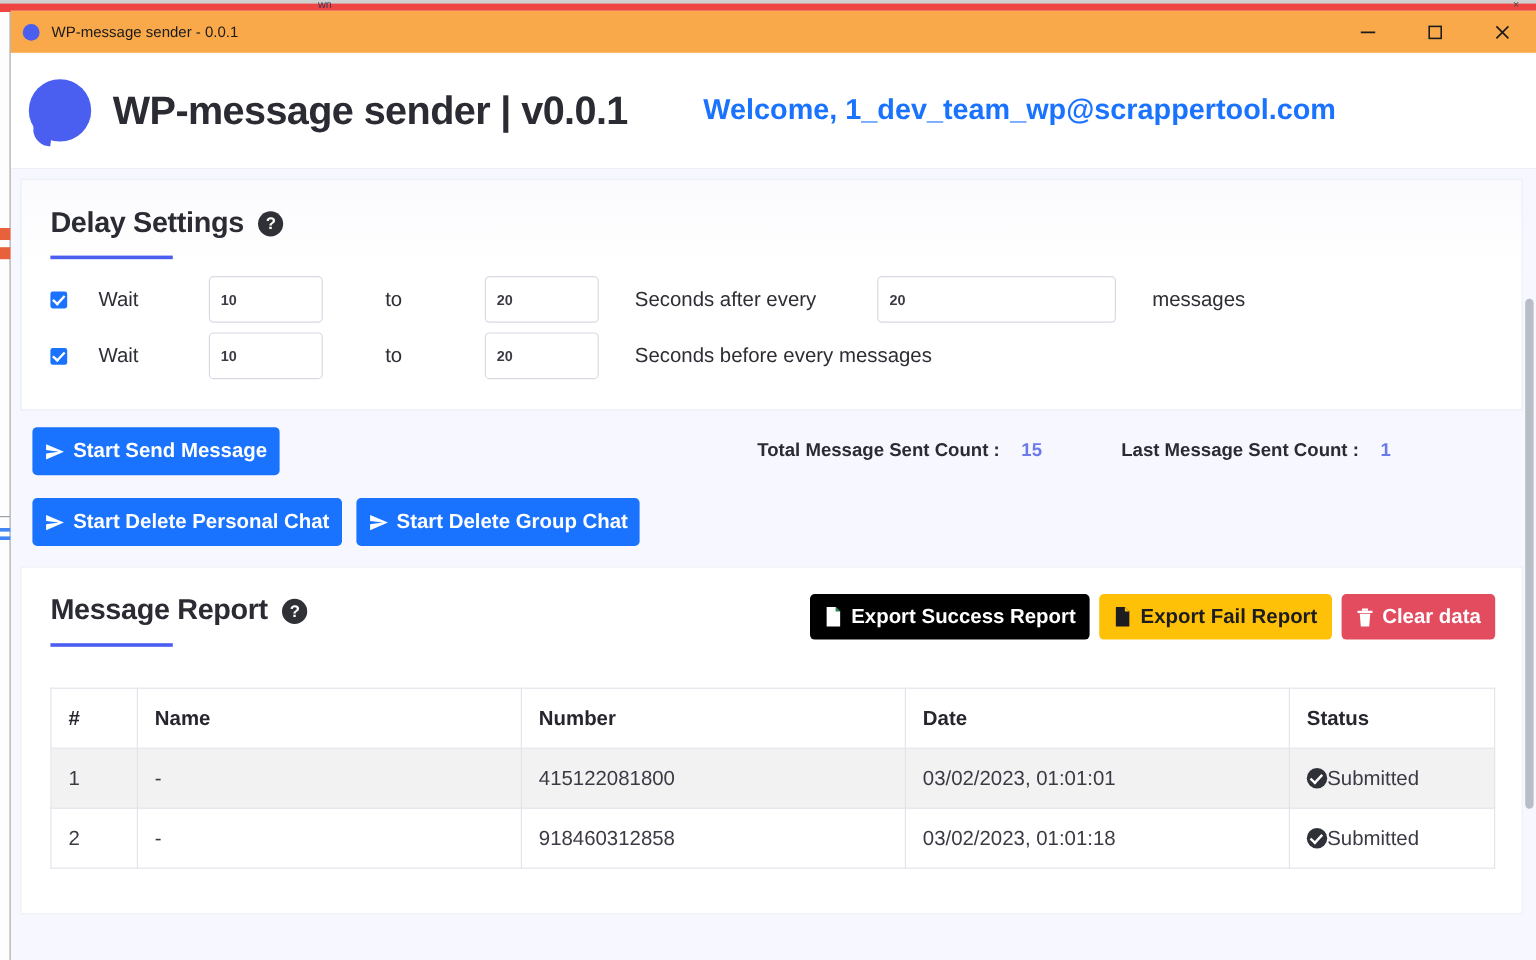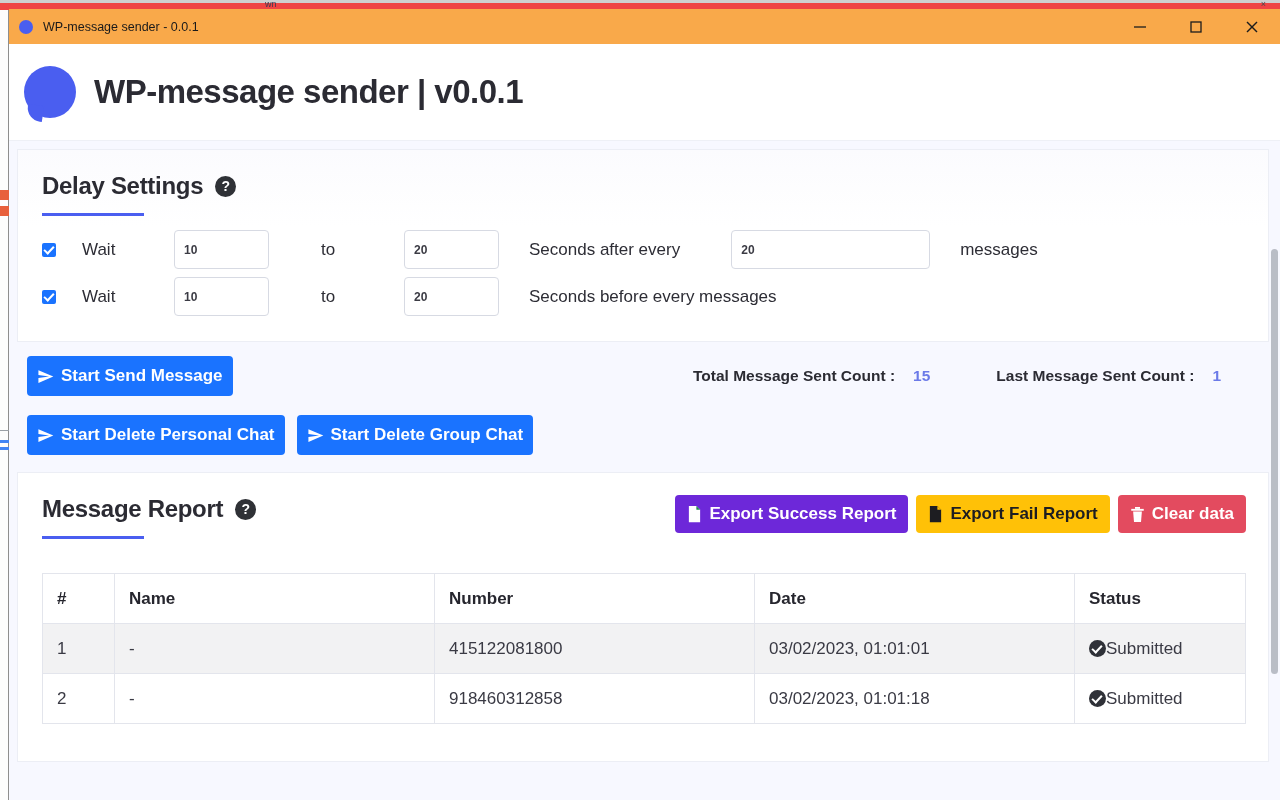--- a/index.html
+++ b/index.html
@@ -198,39 +198,39 @@
     height: 40px; padding: 0 10px;
     display: inline-flex; align-items: center; gap: 7px;
     cursor: pointer;
     white-space: nowrap;
   }
   .btn svg { flex: none; }
   #row-btn-1 { position: absolute; top: 9px; left: 10px; }
   #row-btn-2 { position: absolute; top: 68px; left: 10px; display: flex; gap: 12px; }
 
   #counters {
-    position: absolute; top: 20px; left: 676px;
+    position: absolute; top: 20px; left: 614px;
     display: flex; gap: 0; align-items: baseline;
     font-size: 15.5px; font-weight: 700; color: #2b2b33;
     white-space: nowrap;
   }
   #counters .cnt-val { color: #6b7ae8; font-weight: 700; margin-left: 18px; }
   #counters .cnt-2 { margin-left: 66px; }
 
   
   #report-card {
     height: 290px;
     padding: 22px 22px 0 24px;
     position: relative;
   }
   #export-buttons {
     position: absolute; top: 22px; right: 22px;
     display: flex; gap: 8px;
   }
-  .btn-green  { background: #6d28d9; }
+  .btn-green  { background: #000000; }
   .btn-yellow { background: #ffc107; color: #1d1d21; }
   .btn-red    { background: #e34b5f; }
   .btn-export { height: 38px; padding: 0 12px; font-size: 17px; }
 
   
   #report-table {
     position: absolute; top: 100px; left: 24px; right: 22px;
     border-collapse: collapse;
     width: calc(100% - 46px);
     background: #ffffff;
@@ -316,20 +316,21 @@
       </div>
     </div>
   </div>
 
   <div id="app-header">
     <div class="logo">
       <span class="bubble"></span>
         <span class="tail"></span>
     </div>
     <div class="app-title">WP-message sender | v0.0.1</div>
+    <div class="welcome">Welcome, 1_dev_team_wp@scrappertool.com</div>
   </div>
 
   <div id="page-body">
 
     <div class="card" id="delay-card">
       <div class="section-title-row">
         <span class="section-title">Delay Settings</span>
         <span class="help-icon">?</span>
       </div>
       <div class="title-underline"></div>

